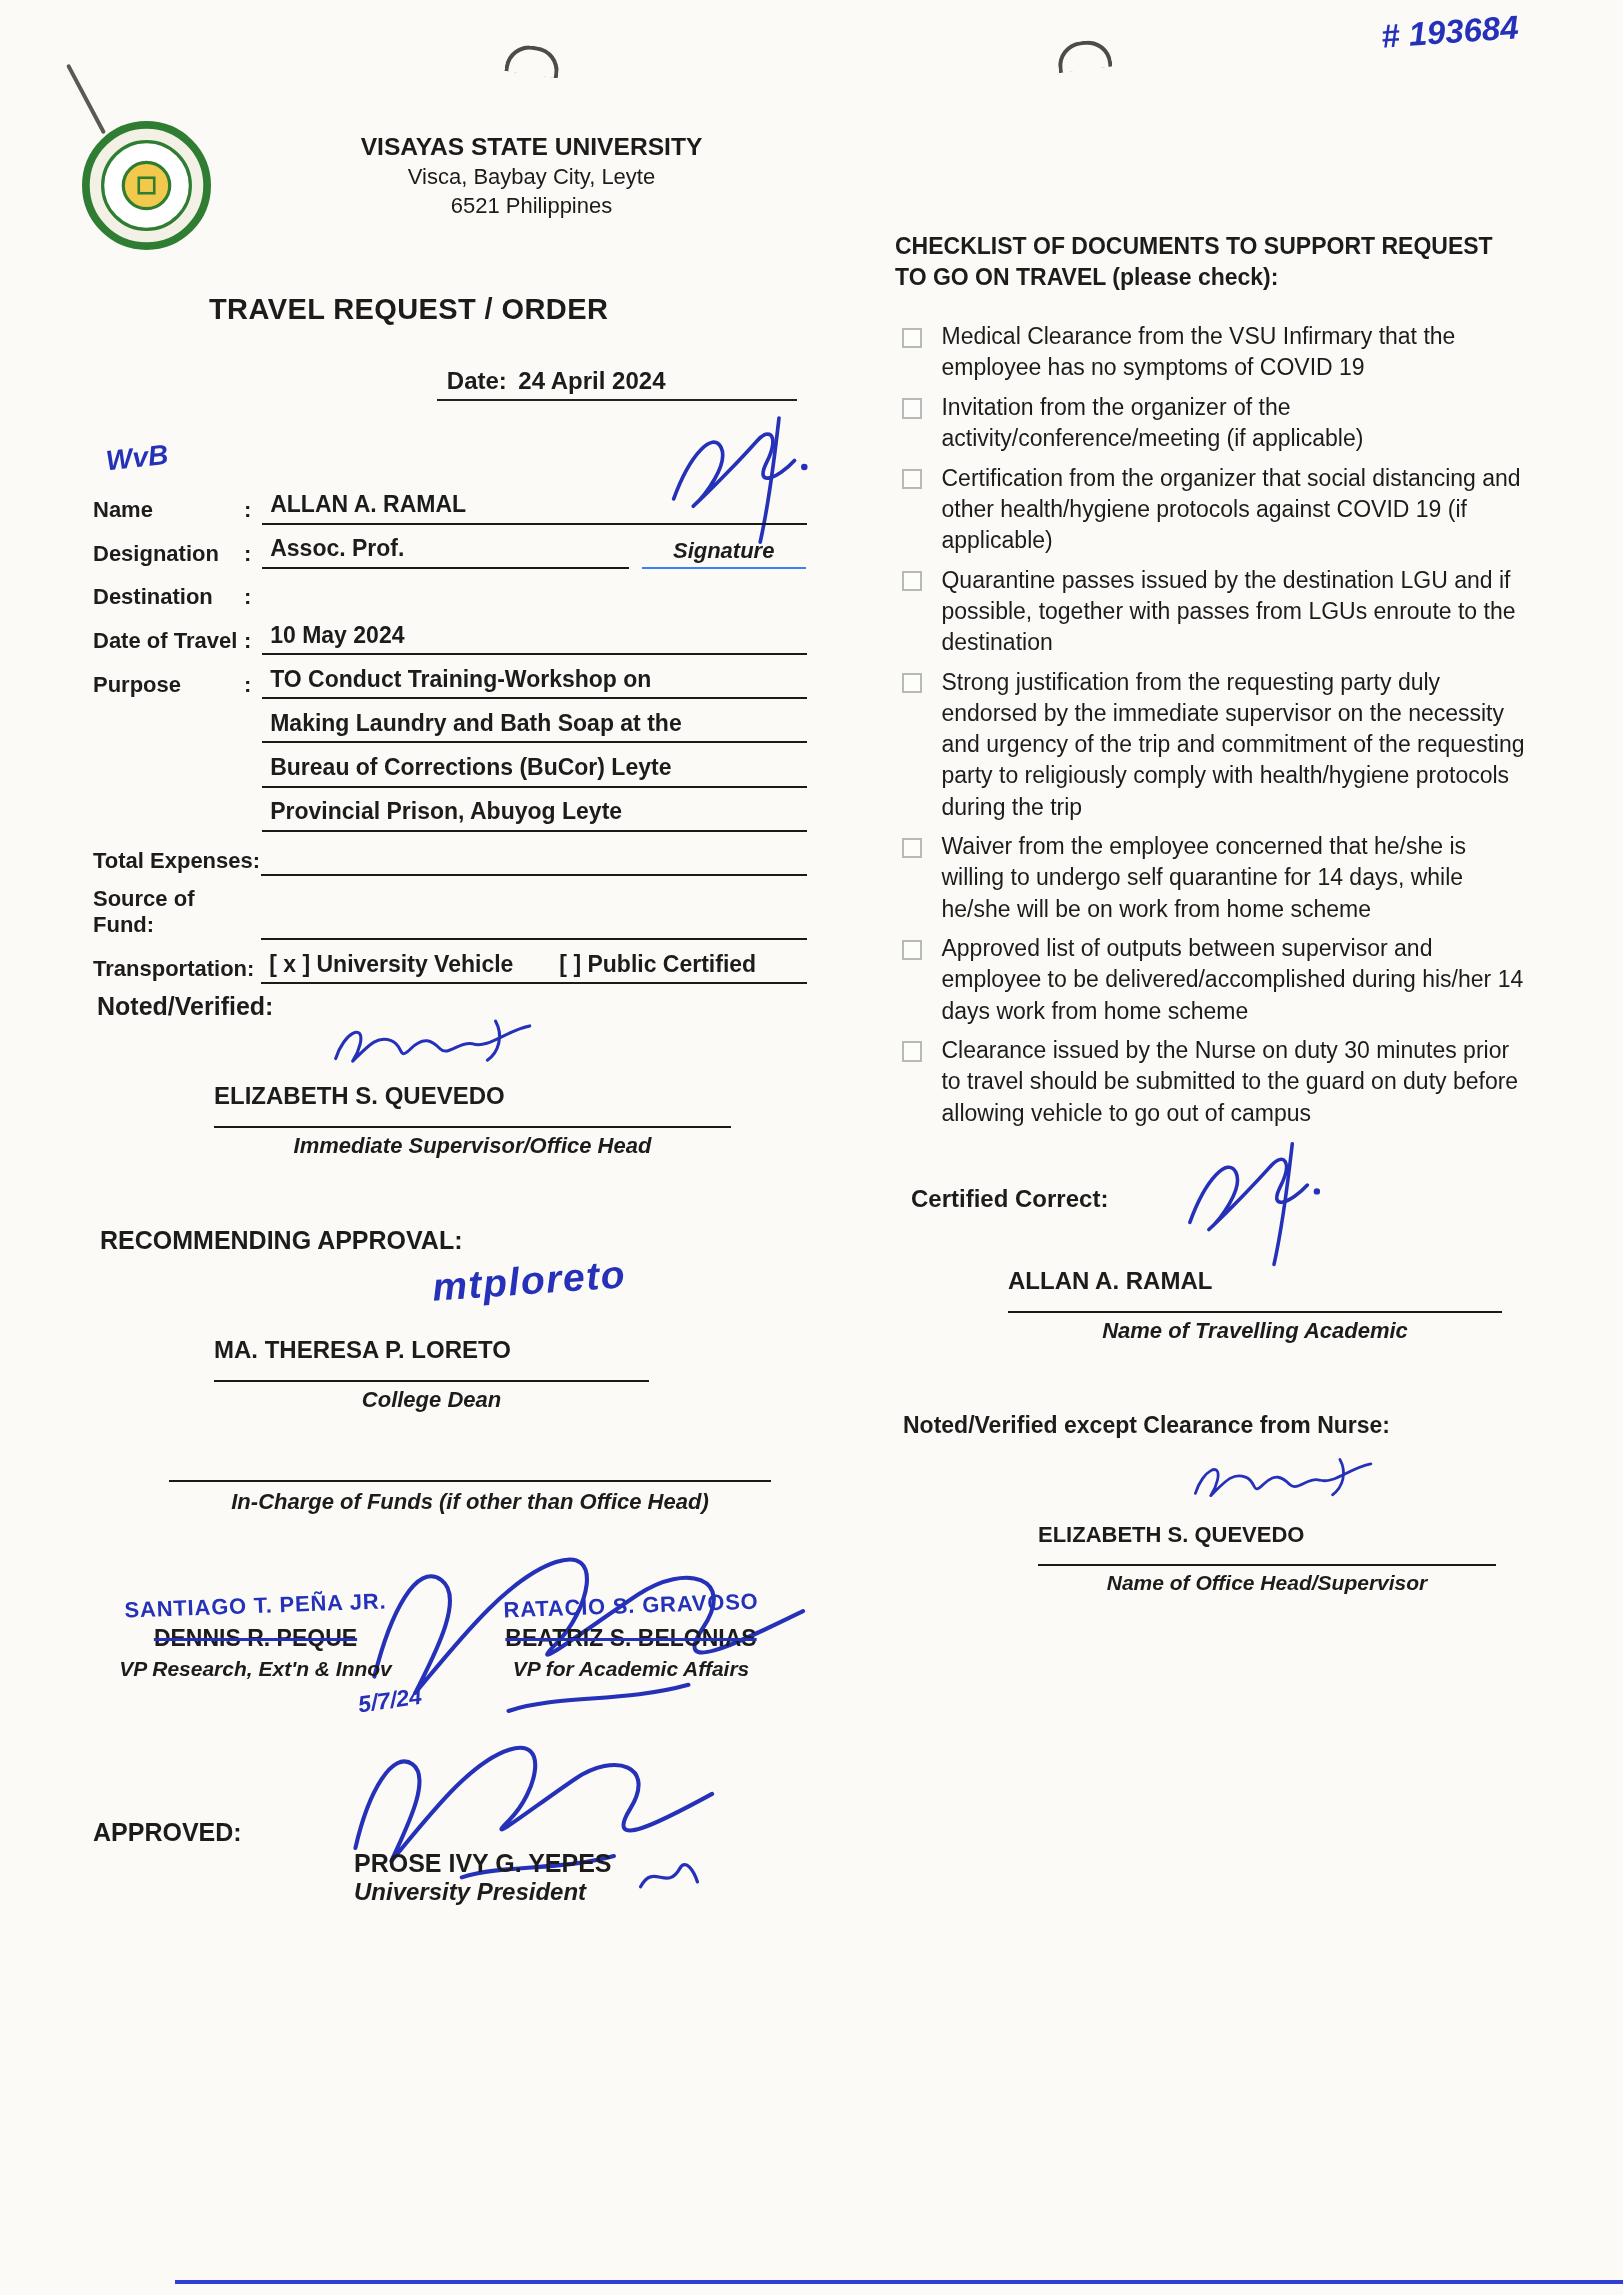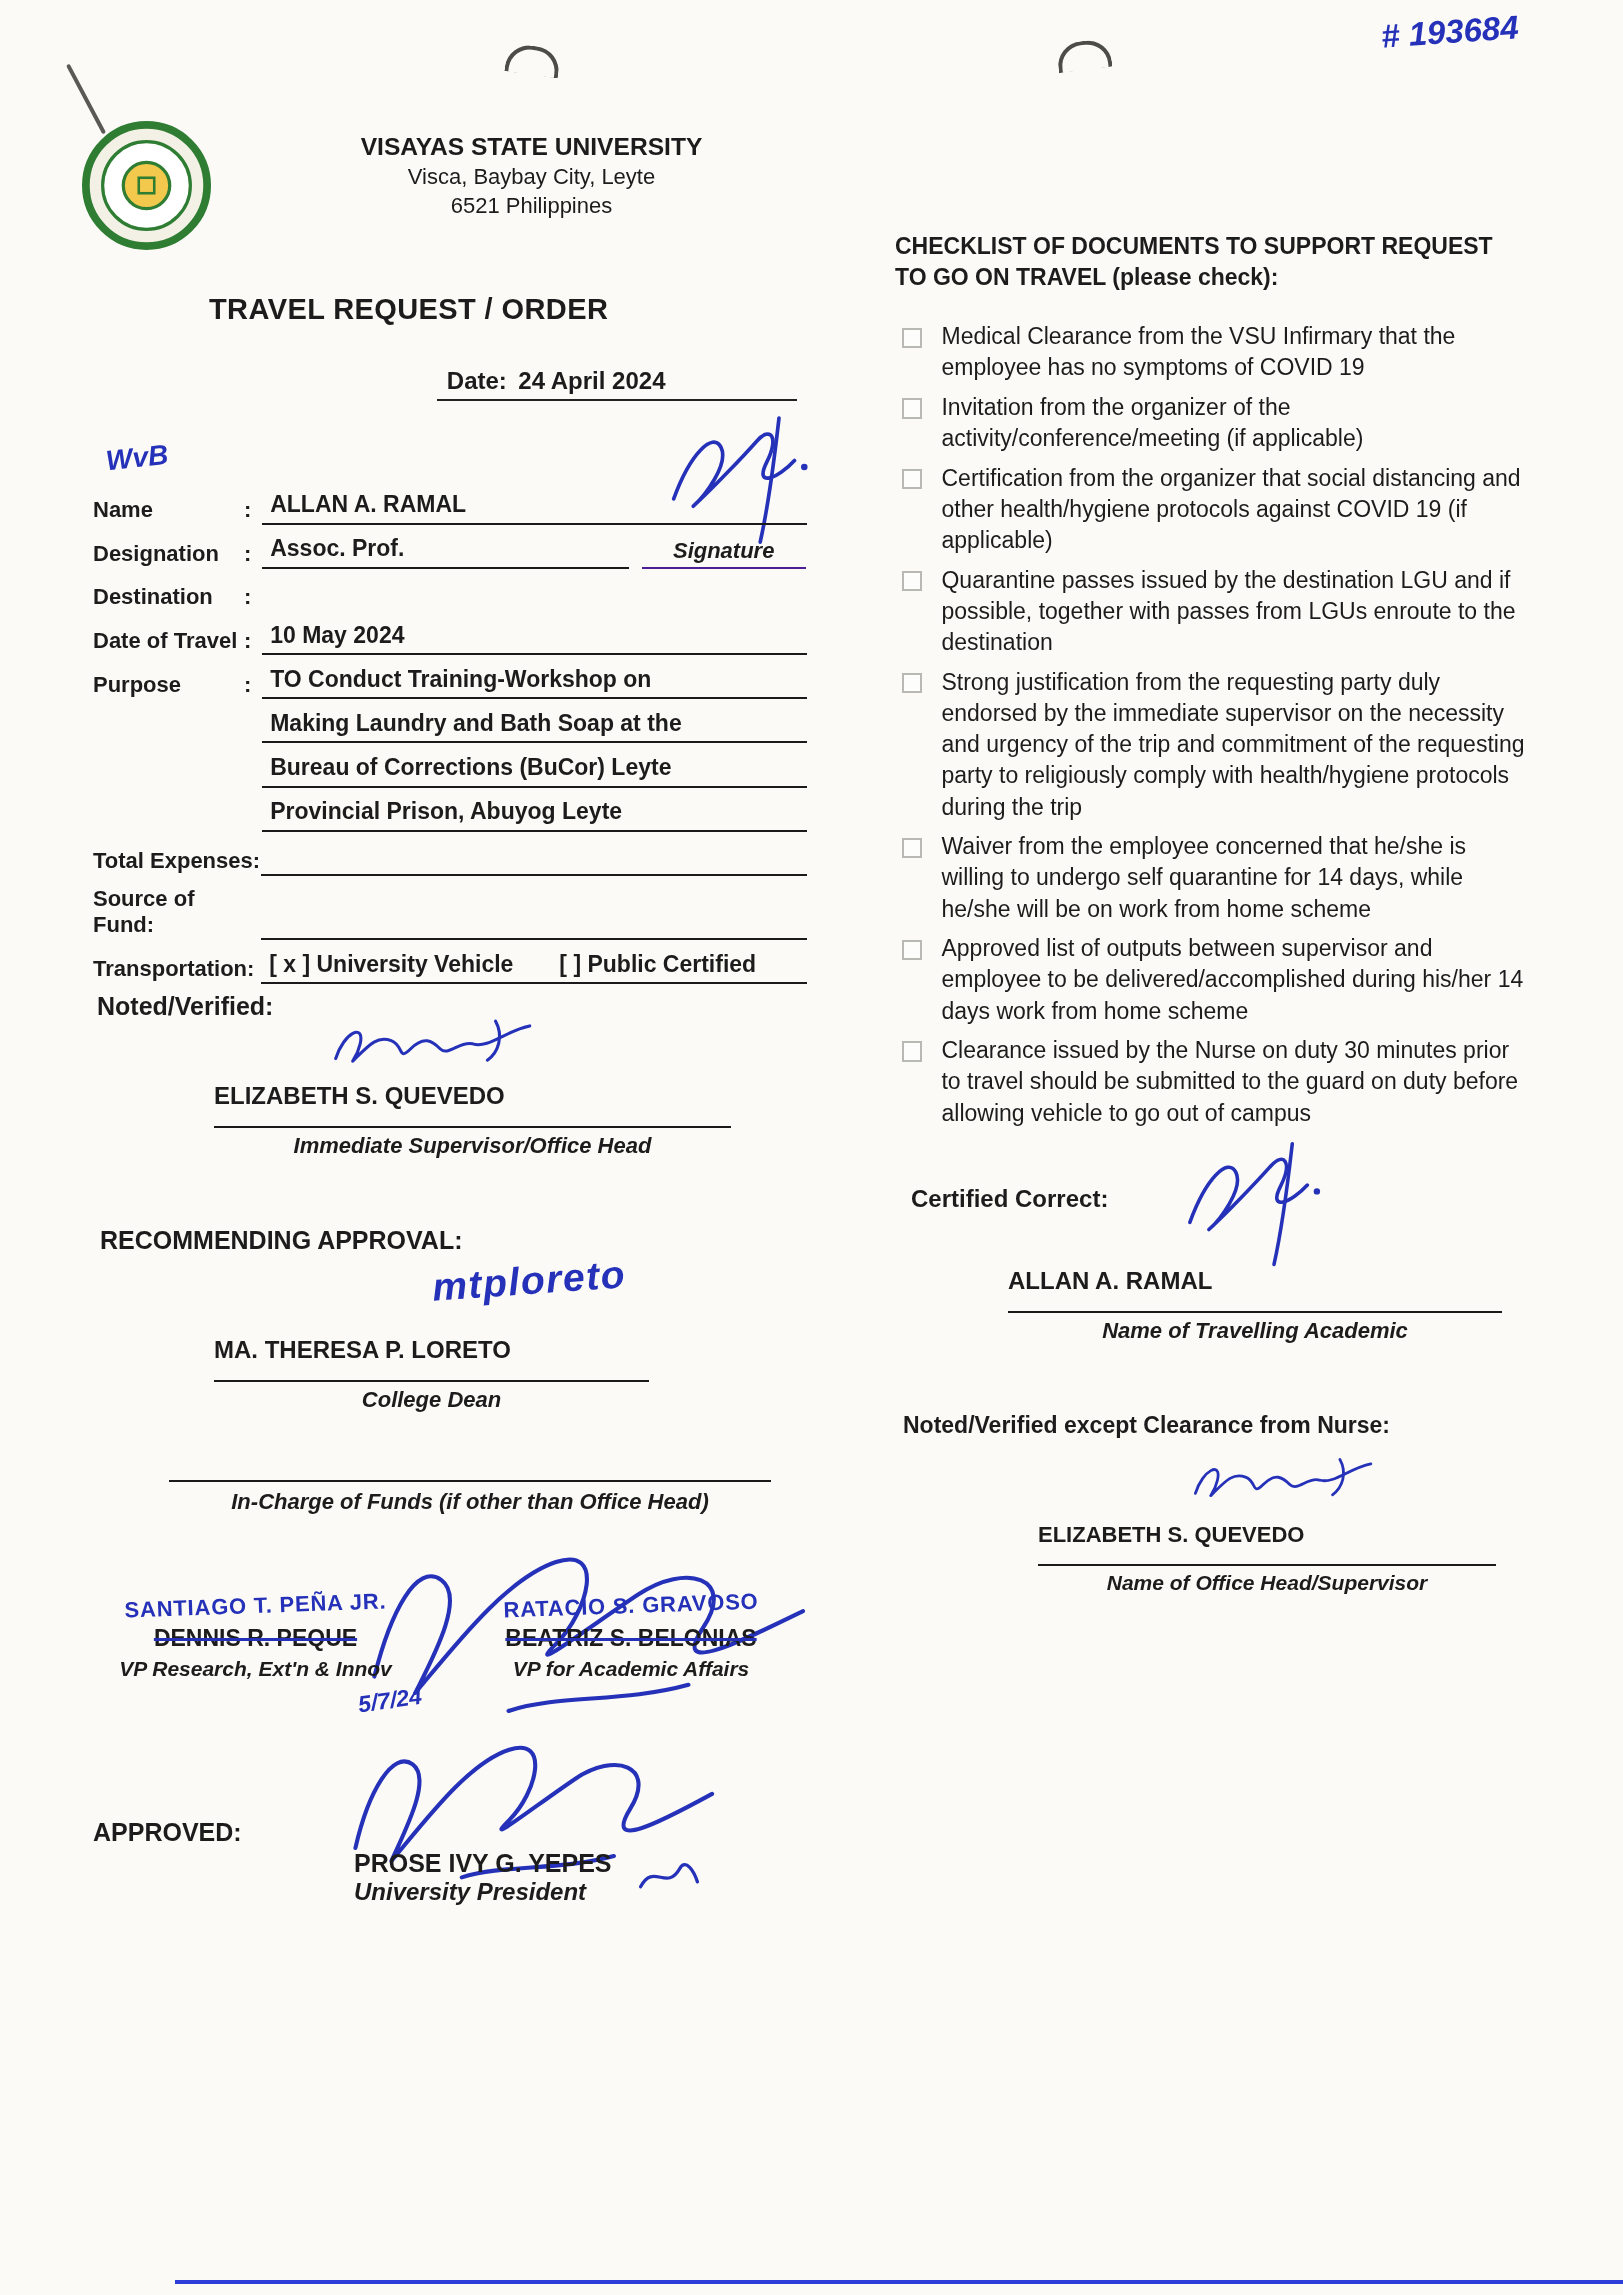--- a/index.html
+++ b/index.html
@@ -35,21 +35,21 @@
   
   .form-rows{width:714px;}
   .frow{display:flex;align-items:flex-end;margin-bottom:10.6px;min-height:32px;}
   .flabel{width:151px;font-size:22px;font-weight:700;flex:none;padding-bottom:1.6px;}
   .flabel.wide{width:168px;}
   .fcolon{width:18px;font-size:22px;font-weight:700;flex:none;padding-bottom:1.6px;}
   .findent{width:169px;flex:none;}
   .fvalue{flex:1;border-bottom:2px solid #1a1a1a;font-size:23px;font-weight:700;
           padding:0 6.5px 2.5px 8.2px;min-height:29px;}
   .fvalue.fixed{flex:none;width:352px;}
-  .fsig-cap{flex:none;width:164px;margin-left:13px;border-bottom:2px solid #4c1d95;
+  .fsig-cap{flex:none;width:164px;margin-left:13px;border-bottom:2px solid #3b82f6;
             font-size:22px;font-weight:700;font-style:italic;text-align:center;padding-bottom:2.5px;}
   .opt-gap{display:inline-block;width:46px;}
 
   
   .sigblock .sb-name{border-bottom:2px solid #1a1a1a;font-size:24px;font-weight:700;
                      text-align:left;padding-bottom:16px;}
   .sigblock .sb-cap{font-size:22px;font-weight:700;font-style:italic;text-align:center;
                     padding-top:4.9px;}
   .section-label{font-size:25px;font-weight:700;}
 

